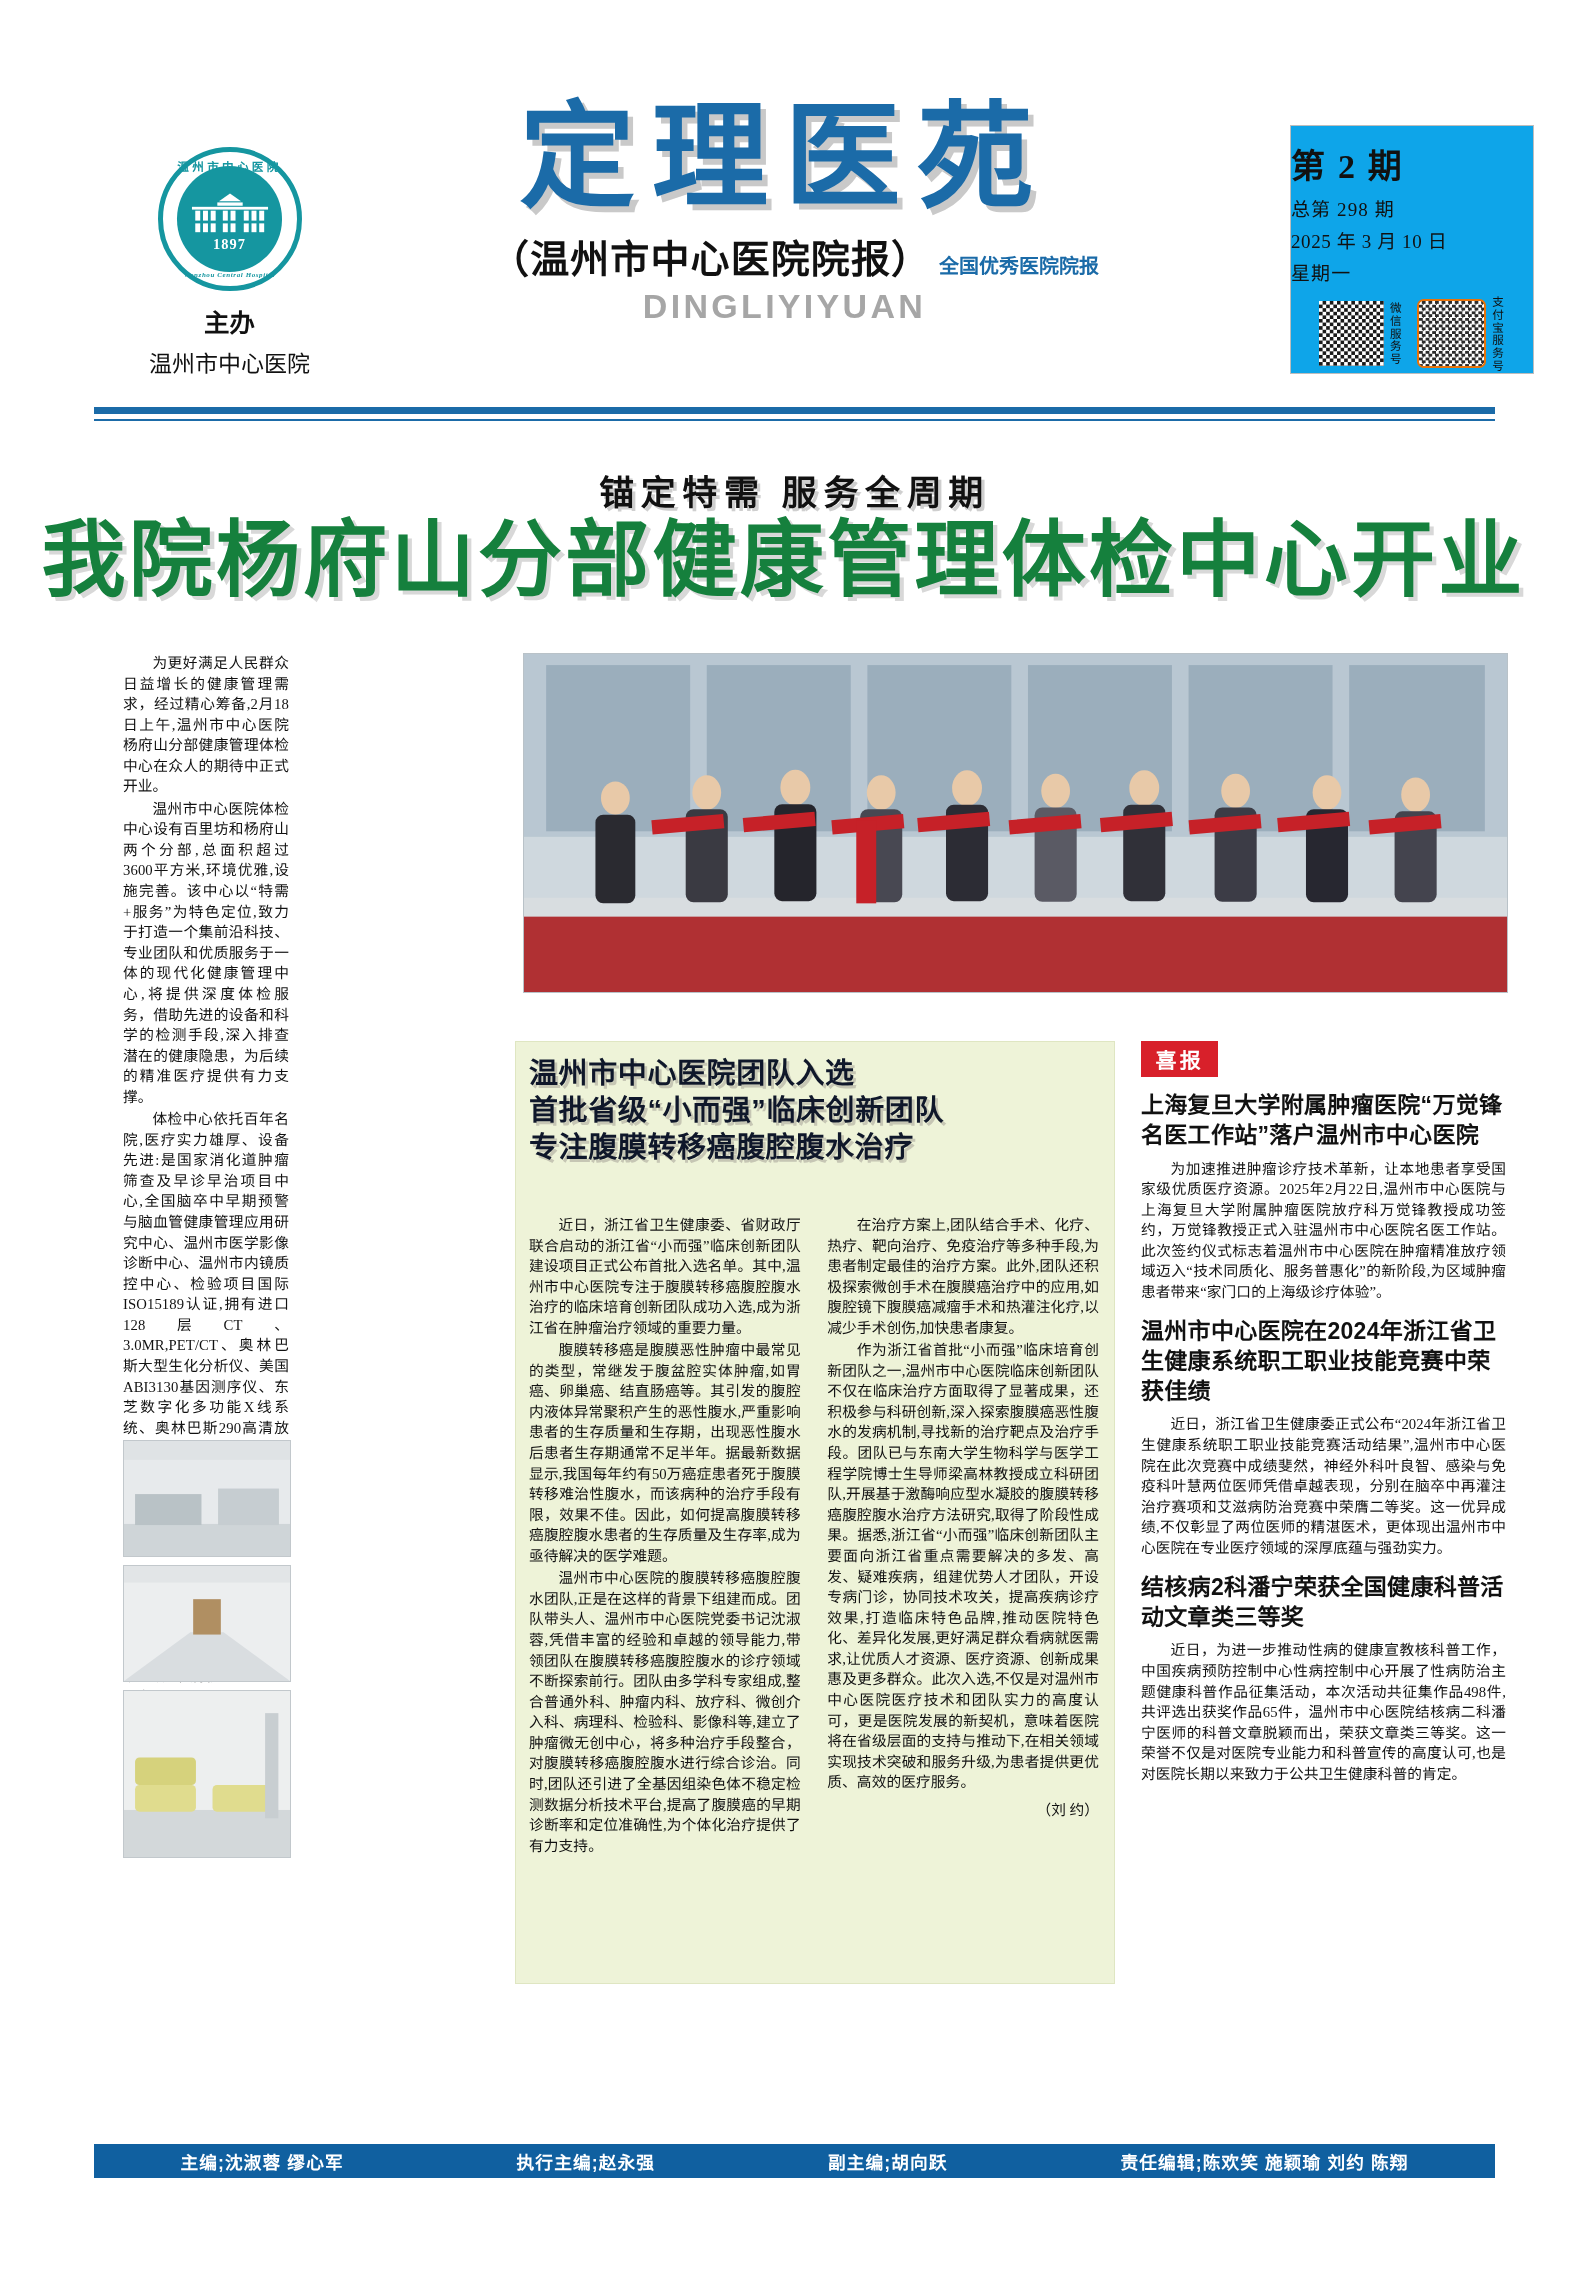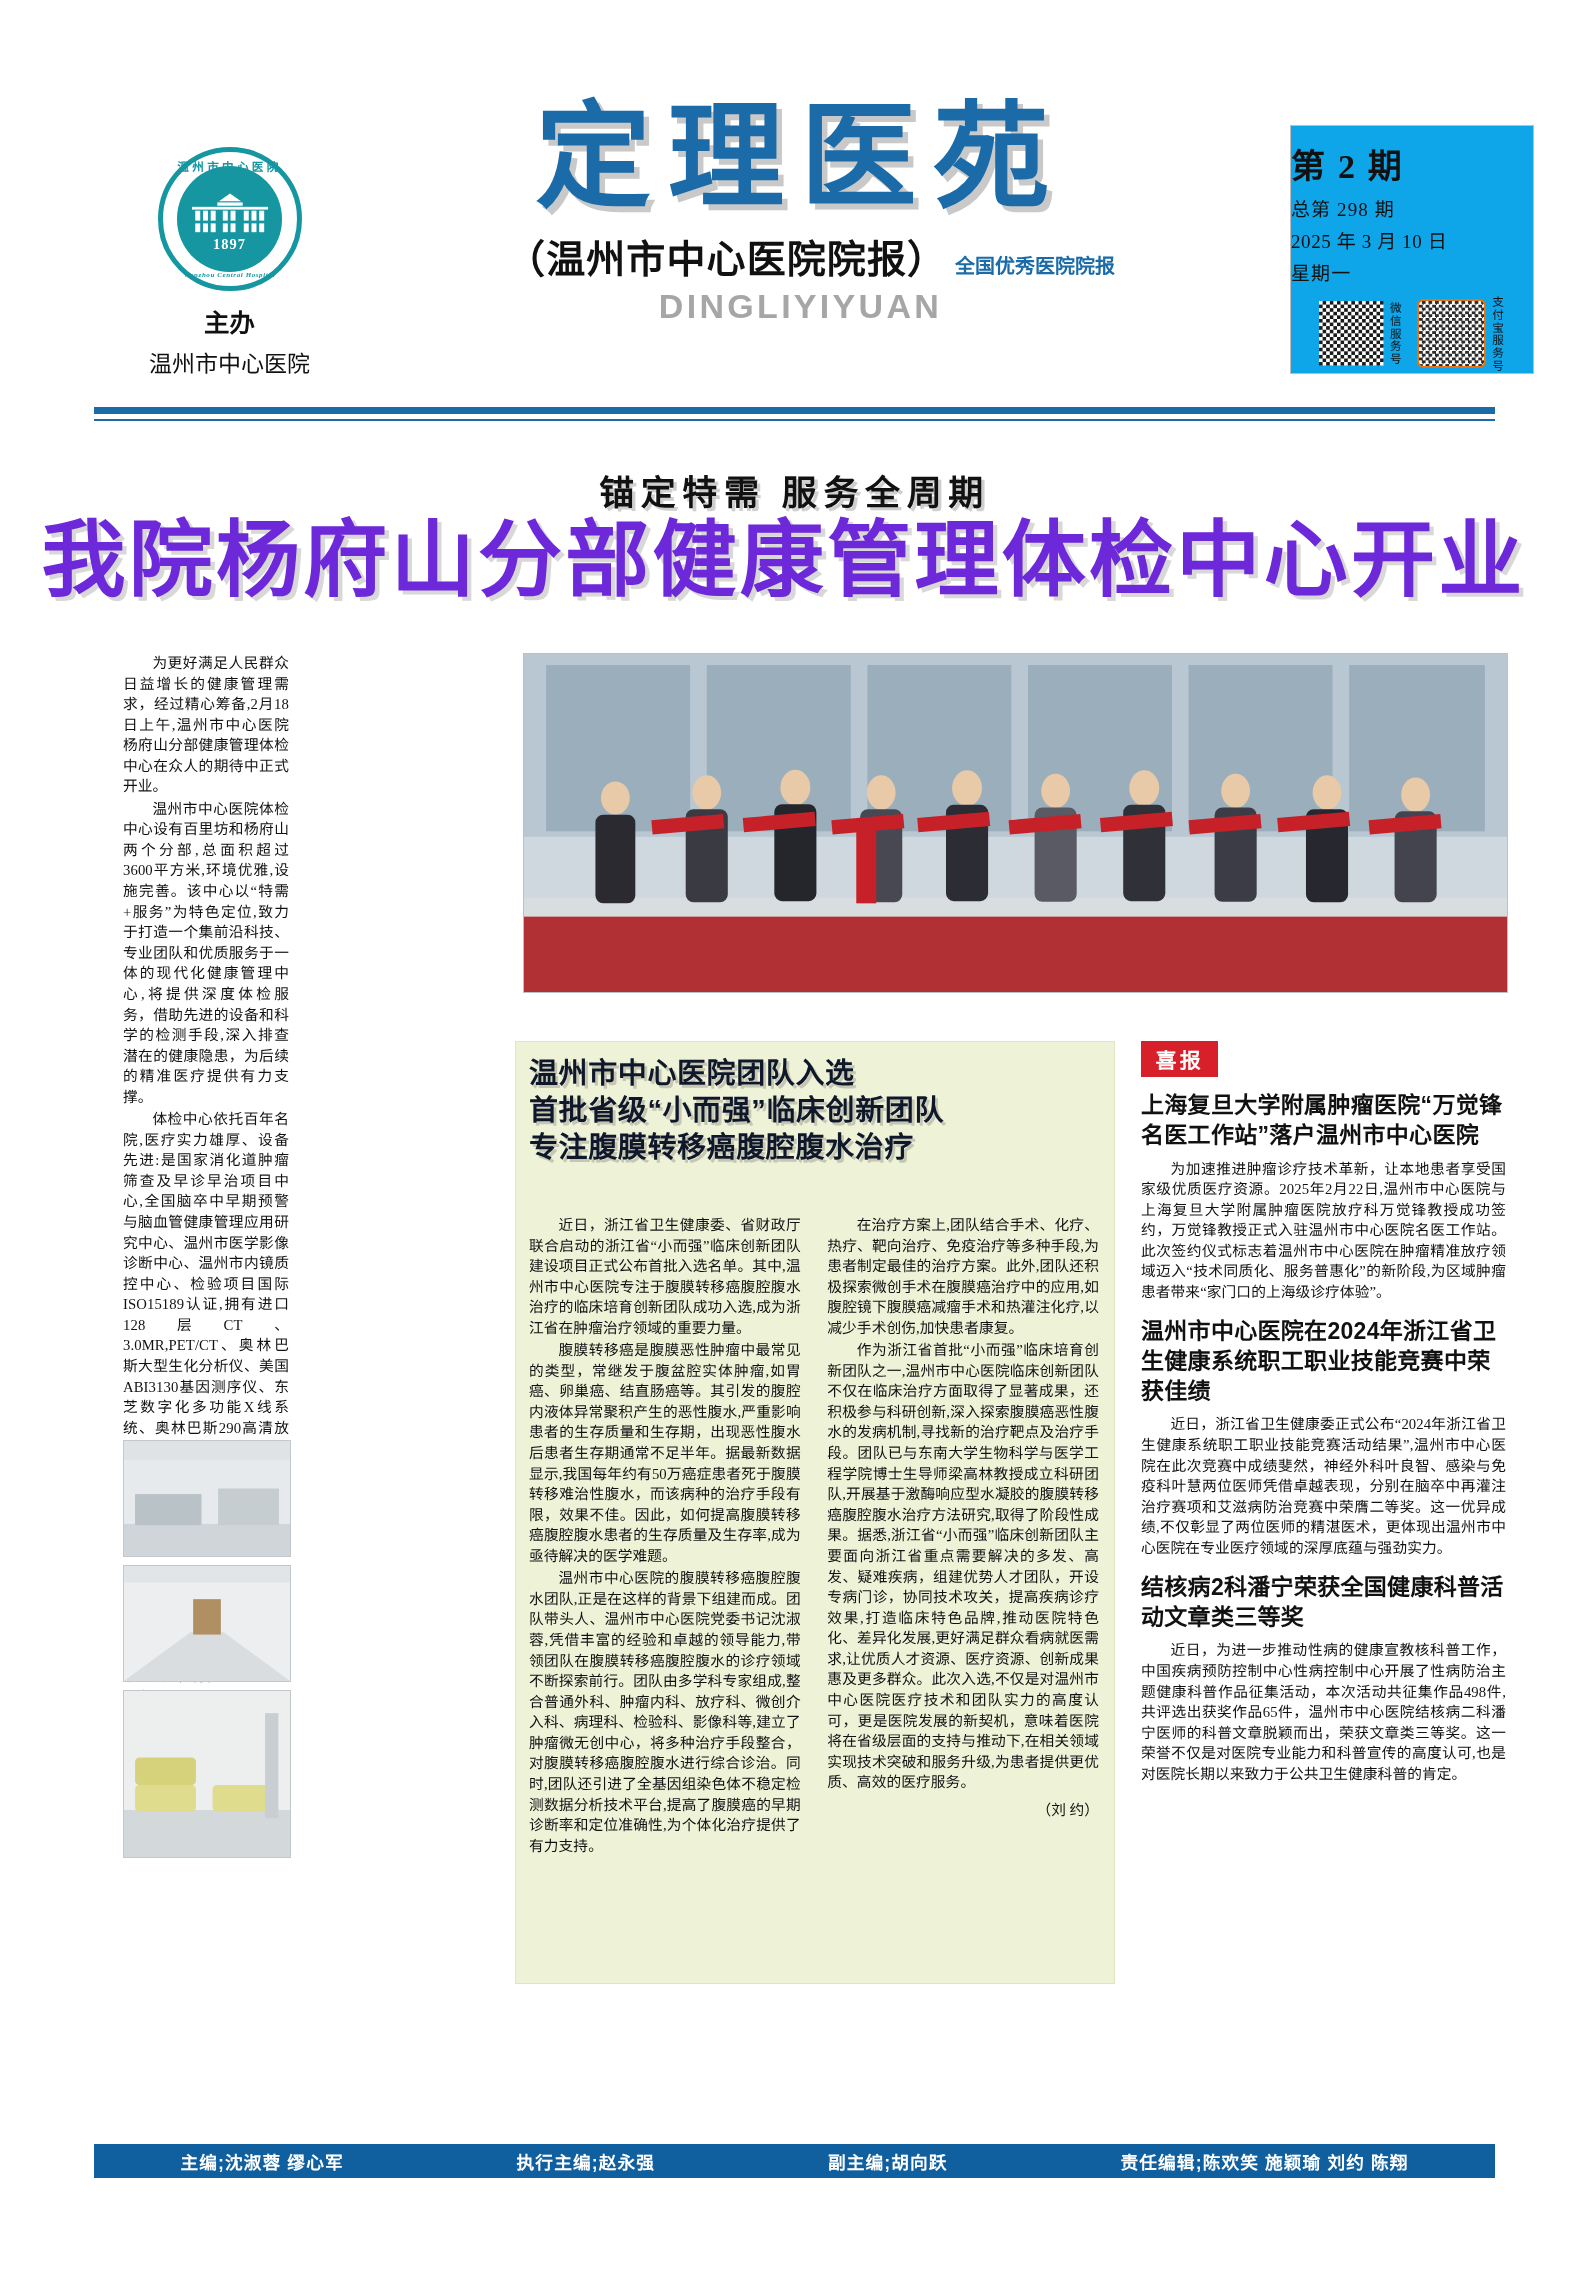--- a/index.html
+++ b/index.html
@@ -19,21 +19,21 @@
     width:83px;height:43px;}
   .logo-seal .year{position:absolute;left:0;right:0;top:63%;text-align:center;
     color:#fff;font:700 14.4px "Liberation Serif",serif;letter-spacing:1.1px;}
   .logo-seal .arcTop,.logo-seal .arcBot{position:absolute;left:0;right:0;text-align:center;
     color:#1596a0;font-weight:700;}
   .logo-seal .arcTop{top:5.5px;font-size:11.6px;letter-spacing:3.3px;}
   .logo-seal .arcBot{bottom:6.6px;font-size:7px;letter-spacing:0.6px;font-style:italic;}
   .host-label{font:700 25.5px "Liberation Sans",sans-serif;margin-top:11px;color:#111;}
   .host-name{font:400 23px "Liberation Sans",sans-serif;margin-top:5.5px;color:#111;}
 
-  .title-zone{position:absolute;left:352px;top:100px;width:897px;text-align:center;}
+  .title-zone{position:absolute;left:336px;top:100px;width:897px;text-align:center;}
   .cal-title{font:700 116px "Liberation Serif",serif;color:#1b6ba8;letter-spacing:16.6px;
     line-height:1;text-shadow:5.5px 5.5px 0 #c9c9c9;}
   .subtitle-row{margin-top:12px;display:flex;align-items:flex-end;justify-content:center;gap:7.8px;}
   .sub-cn{font:700 39px "Liberation Serif",serif;color:#111;letter-spacing:1.1px;margin-left:20px;}
   .sub-award{font:700 20px "Liberation Sans",sans-serif;color:#1b6ba8;padding-bottom:5.5px;}
   .pinyin{font:700 34px "Liberation Sans",sans-serif;color:#a6a6a6;letter-spacing:3.3px;margin-top:3.3px;}
 
   .issue-box{position:absolute;left:1290px;top:125px;width:244px;height:249px;
     border:1.1px solid #bdbdbd;background:#0ea5e9;text-align:left;box-sizing:border-box;padding-top:13.3px;}
   .issue-no{font:700 34px "Liberation Serif",serif;letter-spacing:2.2px;}
@@ -49,21 +49,21 @@
   .qr-cap{writing-mode:vertical-rl;font:400 11.6px "Liberation Sans",sans-serif;letter-spacing:1.1px;}
 
   .rule-thick{position:absolute;left:94px;top:407px;width:1401px;height:6.6px;background:#1b6ba8;}
   .rule-thin{position:absolute;left:94px;top:419px;width:1401px;height:2.2px;background:#1b6ba8;}
 
   
   .kicker{position:absolute;left:0;top:464px;width:1589px;text-align:center;
     font:700 35px "Liberation Sans",sans-serif;color:#111;letter-spacing:6.6px;
     text-shadow:3.3px 3.3px 0 #cfcfcf;}
   .lead-title{position:absolute;left:0;top:515px;width:1567px;text-align:center;
-    font:700 84px "Liberation Sans",sans-serif;color:#6d28d9;letter-spacing:3.3px;
+    font:700 84px "Liberation Sans",sans-serif;color:#15803d;letter-spacing:3.3px;
     text-shadow:4.4px 4.4px 0 #d8d8d8;line-height:1.08;}
 
   
   .col-a{position:absolute;left:123px;top:653px;width:166px;}
   .col-c{position:absolute;left:1141px;top:1041px;width:365px;}
 
   .para{font:400 14.7px/1.40 "Liberation Serif",serif;text-align:justify;
     text-indent:2em;margin:0 0 1.7px 0;letter-spacing:0.1px;}
   .byline{font:400 14.7px "Liberation Serif",serif;text-align:right;margin-top:5.5px;}
 

